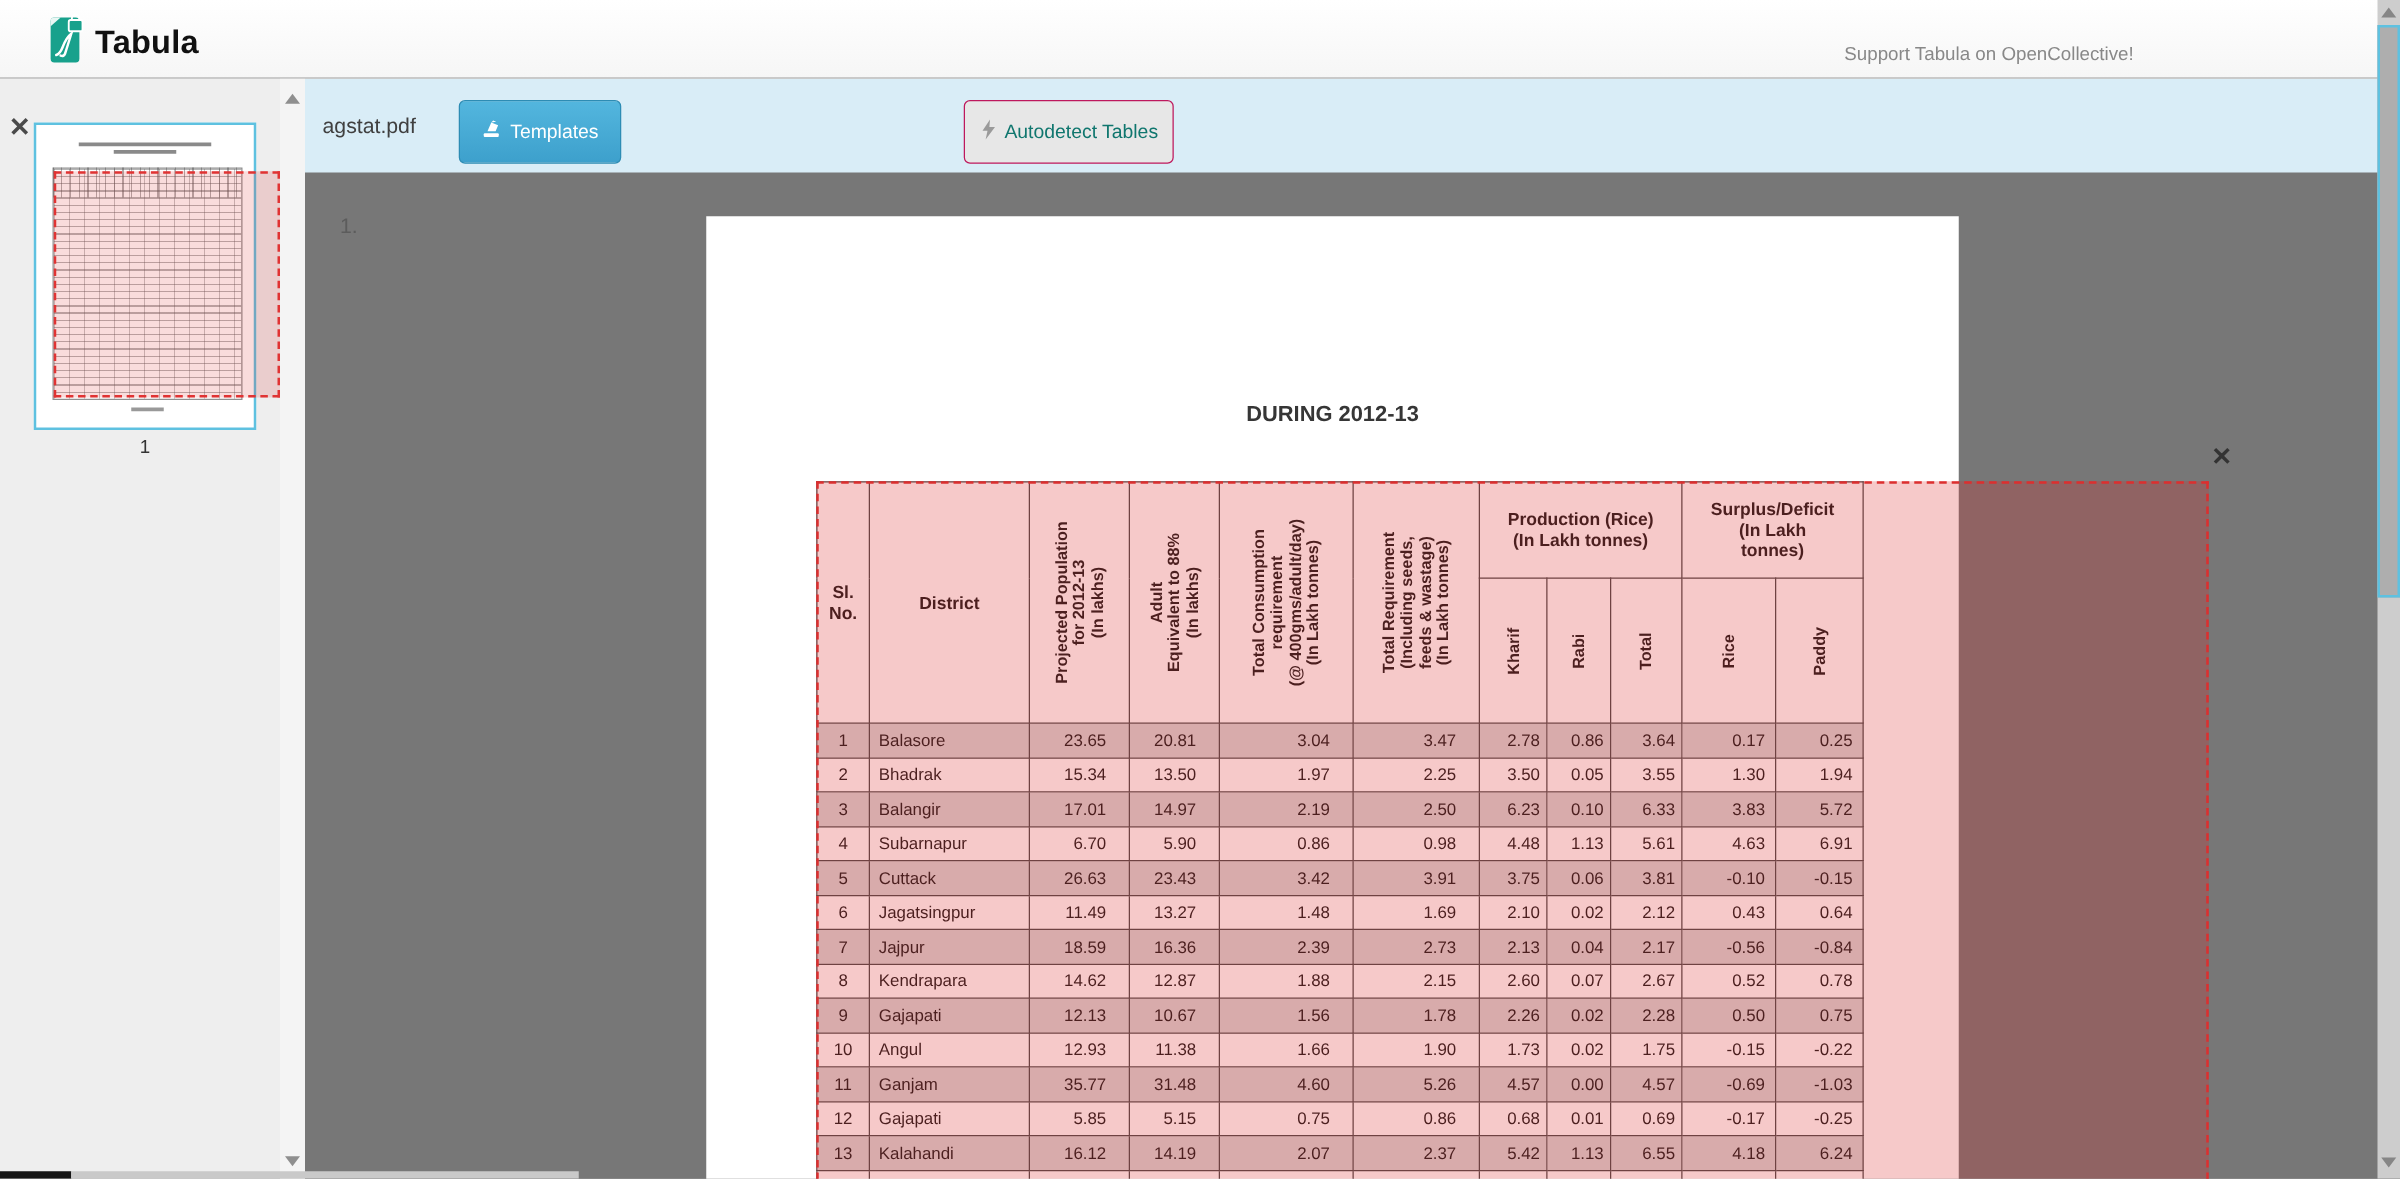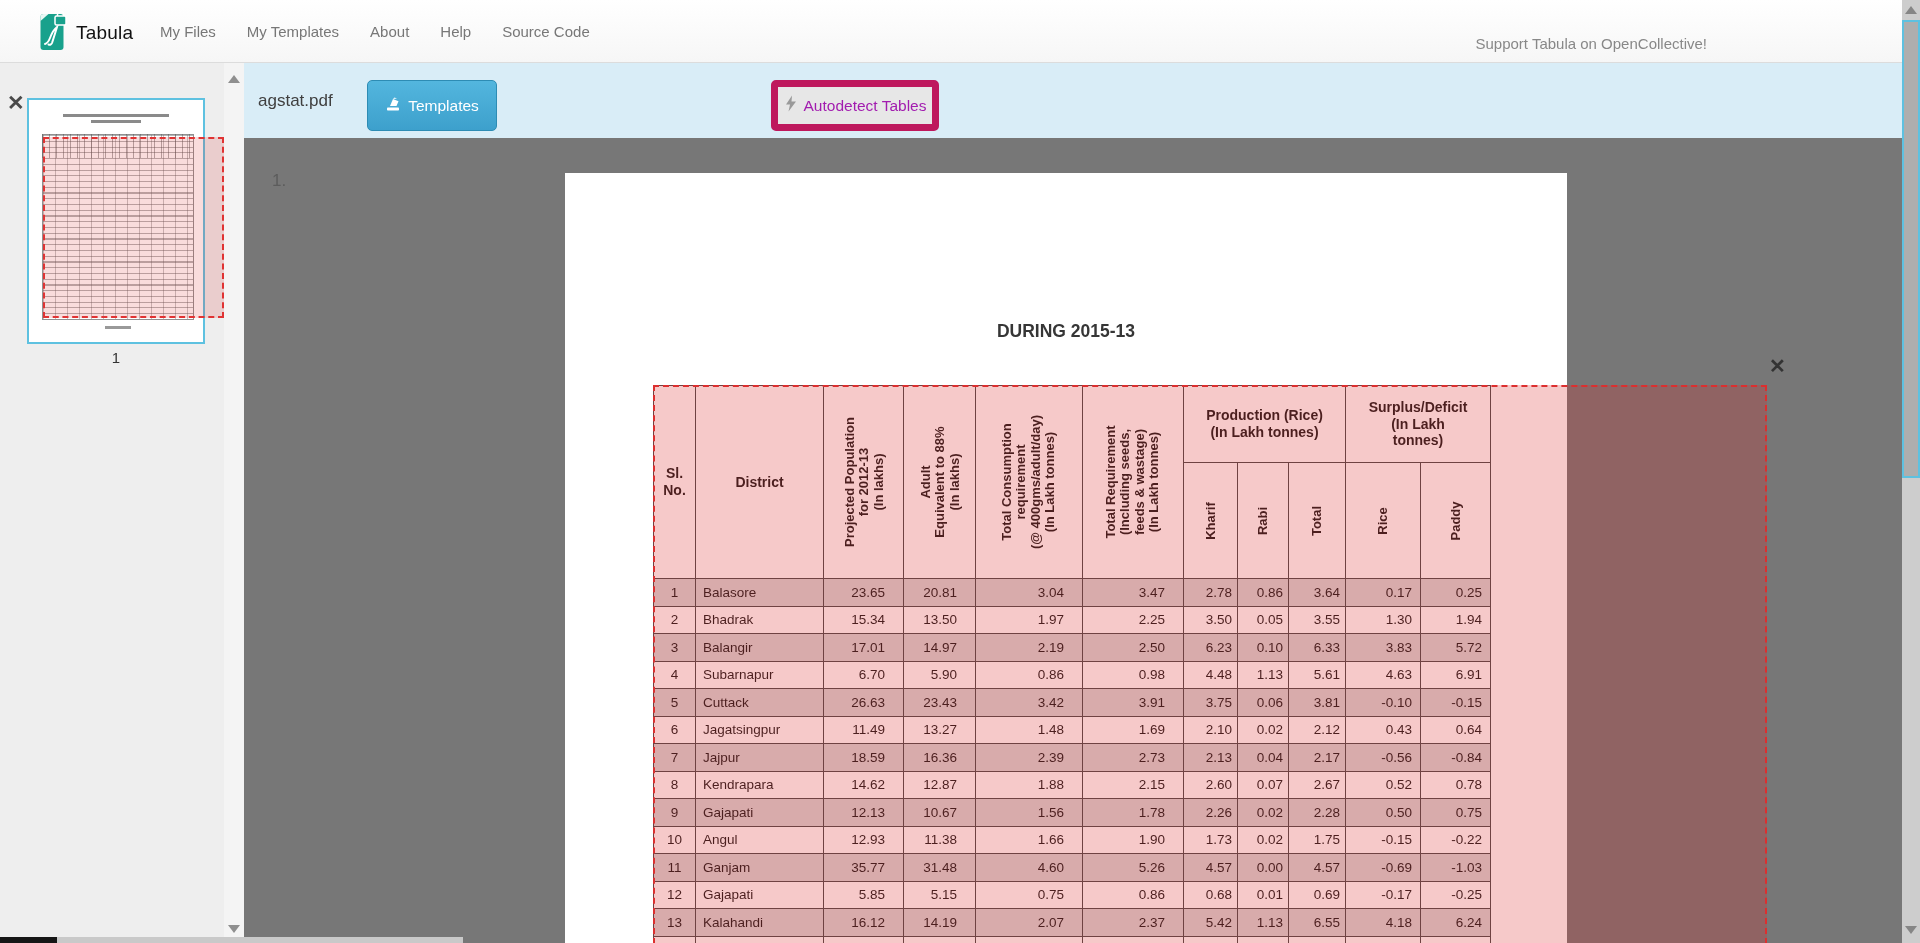--- a/index.html
+++ b/index.html
@@ -4,21 +4,21 @@
 <style>
   html,body{margin:0;padding:0;}
   body{
     position:relative; width:1920px; height:943px; overflow:hidden;
     font-family:"Liberation Sans", sans-serif; background:#777777;
   }
   
   .navbar{position:absolute;left:0;top:0;width:1920px;height:62px;
     background:linear-gradient(#ffffff,#f6f6f6);border-bottom:1px solid #dcdcdc;z-index:30;}
   .brand{position:absolute;left:40px;top:10px;display:flex;align-items:center;gap:9px;}
-  .brand-name{font-size:19px;font-weight:normal;color:#111;letter-spacing:.2px;}
+  .brand-name{font-size:26px;font-weight:bold;color:#111;letter-spacing:.2px;}
   .navlinks{position:absolute;left:160px;top:0;height:62px;display:flex;align-items:center;gap:31px;}
   .navlinks a{font-size:15px;color:#777;text-decoration:none;cursor:pointer;}
   .support{position:absolute;right:213px;top:12px;height:62px;display:flex;align-items:center;
     font-size:15px;color:#888;text-decoration:none;cursor:pointer;}
   
   .sidebar{position:absolute;left:0;top:63px;width:244px;height:880px;background:#eeeeee;z-index:5;}
   .side-lane{position:absolute;left:224px;top:0;width:20px;height:100%;background:#f4f4f4;}
   .tri-up{width:0;height:0;border-left:6px solid transparent;border-right:6px solid transparent;
     border-bottom:8px solid #8f8f8f;position:absolute;left:228px;top:12px;cursor:pointer;}
   .tri-down{width:0;height:0;border-left:6px solid transparent;border-right:6px solid transparent;
@@ -43,21 +43,21 @@
   
   .toolbar{position:absolute;left:244px;top:63px;width:1676px;height:75px;background:#d9edf7;z-index:4;}
   .filename{position:absolute;left:14px;top:0;height:75px;display:flex;align-items:center;
     font-size:17px;color:#404040;}
   .btn{position:absolute;top:17px;height:51px;box-sizing:border-box;border-radius:5px;
     display:flex;align-items:center;justify-content:center;gap:6px;font-size:15.5px;cursor:pointer;}
   .btn-templates{left:123px;width:130px;background:linear-gradient(#53b6de,#3da0cc);
     border:1px solid #2d8cb4;color:#fff;}
   .btn-clear{left:279px;width:208px;background:linear-gradient(#fdfdfd,#ededed);
     border:1px solid #bbb;color:#333;}
-  .btn-autodetect{left:527px;width:168px;background:#e7e7e7;border:7px solid #be185d;color:#a21caf;
+  .btn-autodetect{left:527px;width:168px;background:#e7e7e7;border:1px solid #be185d;color:#0f766e;
     cursor:default;}
   .btn-export{left:1301px;width:306px;background:linear-gradient(#5cba5c,#4da74d);
     border:1px solid #46a046;color:#fff;}
   
   .viewer{position:absolute;left:244px;top:138px;width:1676px;height:805px;background:#777;}
   .page-marker{position:absolute;left:28px;top:33px;font-size:17px;color:#5c5c5c;}
   .page{position:absolute;left:321px;top:35px;width:1002px;height:1100px;background:#ffffff;}
   .doc-title{position:absolute;left:0;top:147px;width:100%;text-align:center;
     font-size:17.5px;font-weight:bold;color:#363636;line-height:23px;}
   
@@ -108,27 +108,20 @@
       <svg width="27" height="42" viewBox="0 0 27 42">
         <rect x="0.5" y="4" width="23" height="36" rx="3" fill="#18a18c"></rect>
         <path d="M0.5,11 L0.5,7 Q0.5,4 3.5,4 L8.5,4 Z" fill="#eaf7f4"></path>
         <path d="M5,34 Q8,33 10,28 Q13,20 17,17 Q14,27 12,33 Q11,35.5 8.5,34.5" fill="none" stroke="#ffffff" stroke-width="2" stroke-linecap="round"></path>
         <rect x="15" y="6" width="11" height="9" rx="1.5" fill="#18a18c" stroke="#ffffff" stroke-width="1.5"></rect>
         <path d="M17.5,6 V4.6 a3,3 0 0 1 6,0 V6" fill="none" stroke="#ffffff" stroke-width="1.5"></path>
       </svg>
     </span>
     <span class="brand-name">Tabula</span>
   </div>
-  <nav class="navlinks">
-    <a>My Files</a>
-    <a>My Templates</a>
-    <a>About</a>
-    <a>Help</a>
-    <a>Source Code</a>
-  </nav>
   <a class="support">Support Tabula on OpenCollective!</a>
 </header>
 
 <aside class="sidebar">
   <div class="side-lane"></div>
   <div class="tri-up"></div>
   <div class="tri-down"></div>
   <div class="thumb-close">✕</div>
   <div class="thumb">
     <div class="t-bar1"></div>
@@ -165,21 +158,21 @@
     <span>Autodetect Tables</span>
   </div>
 
 </div>
 
 <div class="viewer">
   <div class="page-marker">1.</div>
 
   <div class="page">
     <div class="doc-title">
-      <div>DURING 2015-13</div>
+      <div>DURING 2012-13</div>
     </div>
 
     <table class="doc">
       <colgroup>
         <col style="width:42px">
           <col style="width:128px">
           <col style="width:80px">
         <col style="width:72px">
           <col style="width:107px">
           <col style="width:101px">

